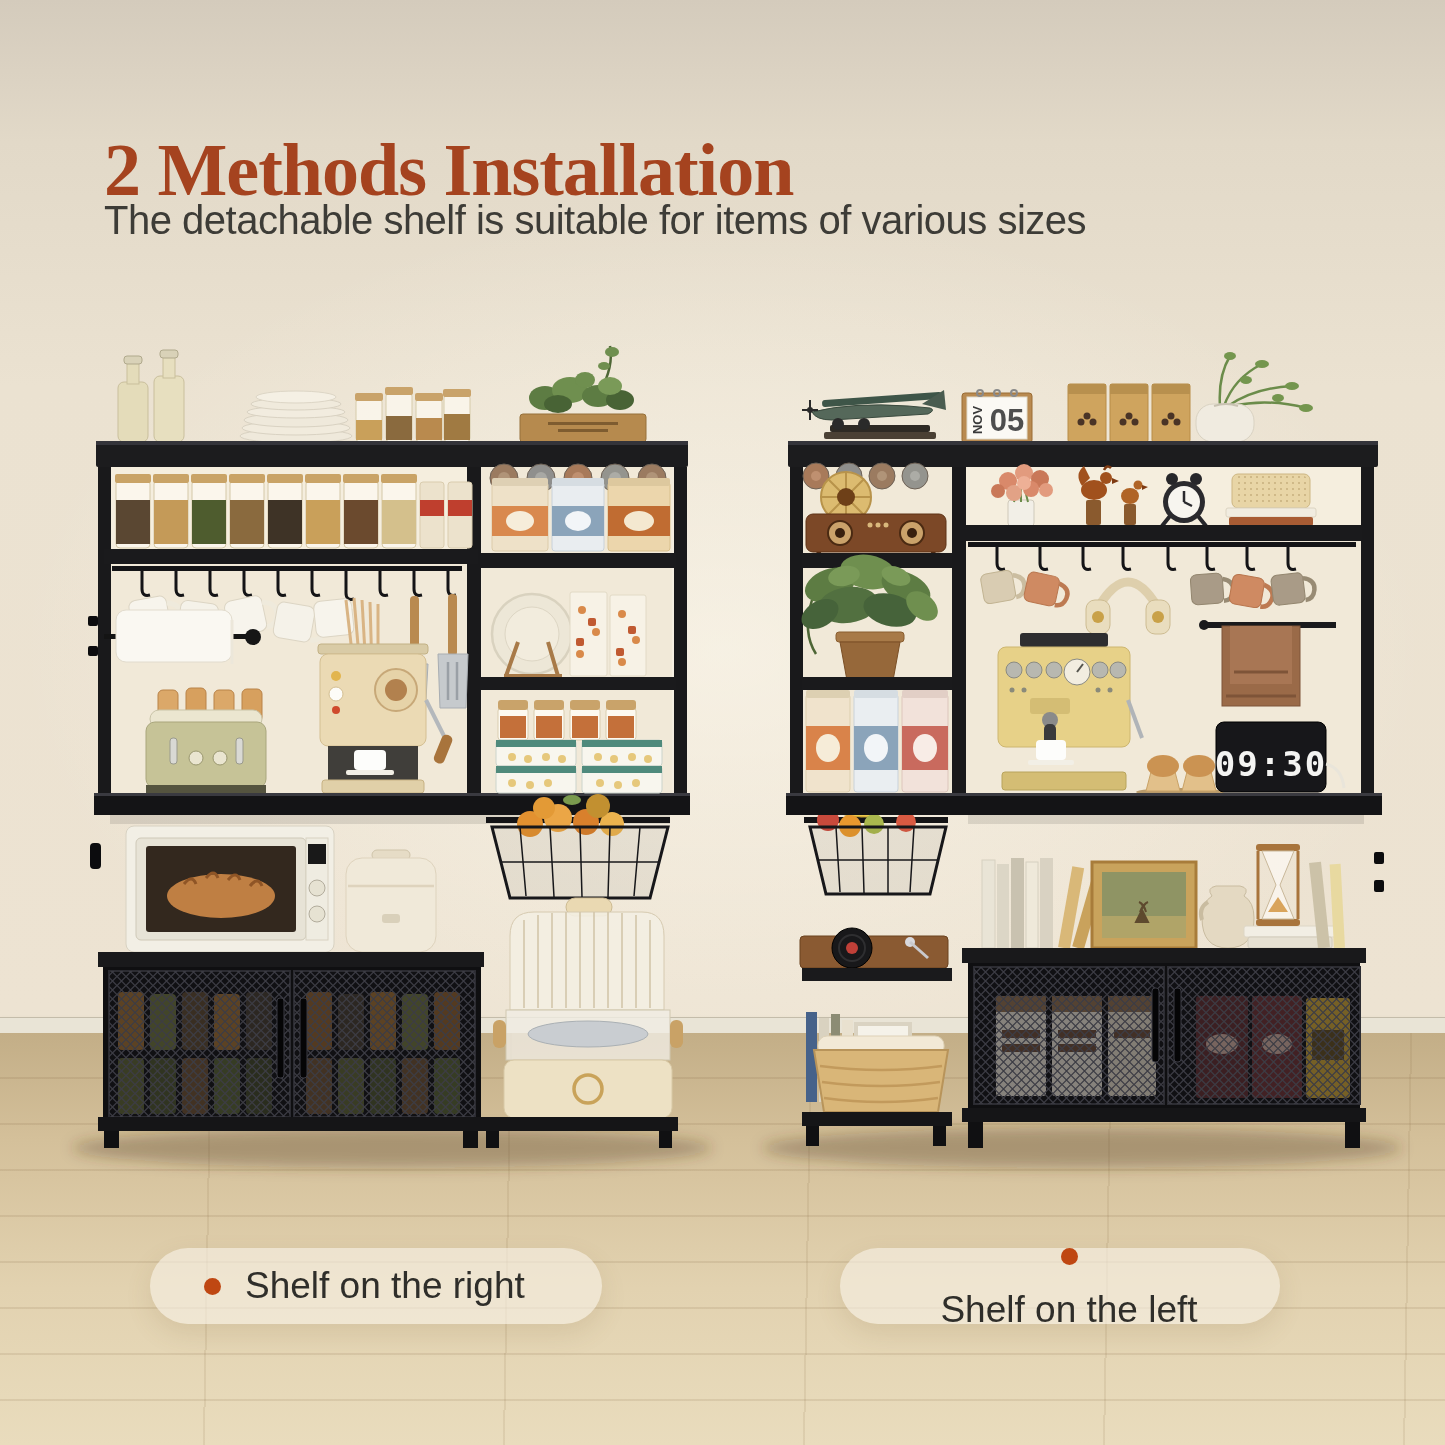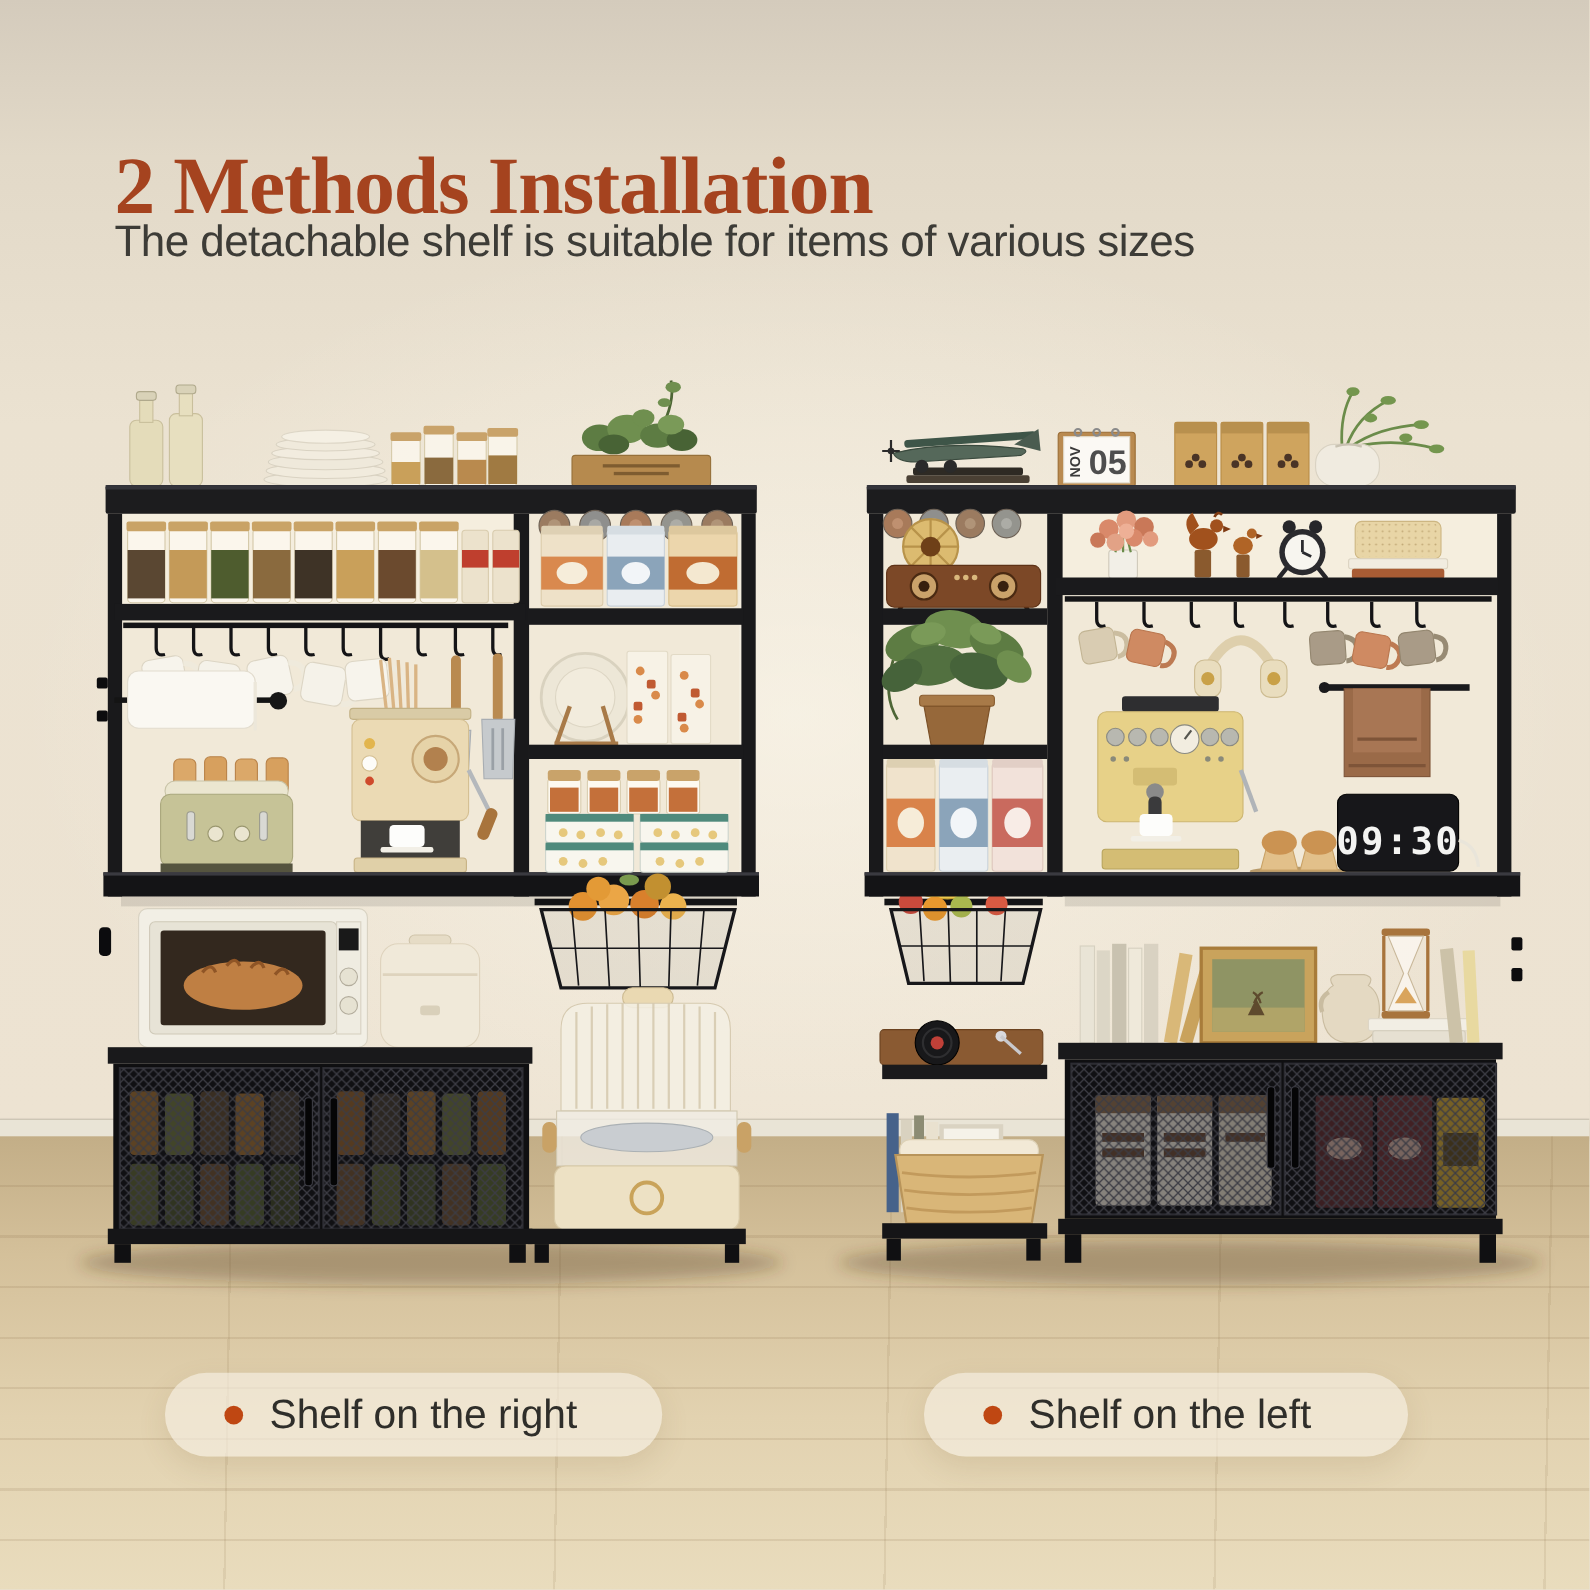--- a/index.html
+++ b/index.html
@@ -18,21 +18,21 @@
   .title{position:absolute;left:104px;top:88px;font-family:"Liberation Serif",serif;font-weight:700;
     font-size:74px;letter-spacing:-1px;color:#a5431f;white-space:nowrap;margin-top:40px;}
   .subtitle{position:absolute;left:104px;top:198px;font-size:40px;letter-spacing:-0.5px;color:#3d3c37;white-space:nowrap;text-align:center;}
   .scene{position:absolute;left:0;top:0;width:1445px;height:1445px;pointer-events:none;}
   .pill{position:absolute;top:1248px;height:76px;box-sizing:border-box;border-radius:40px;
     background:rgba(247,240,229,0.62);display:flex;align-items:center;gap:24px;padding:0 36px 0 54px;
     box-shadow:0 10px 26px rgba(130,100,60,0.14);}
   .pill .dot{width:17px;height:17px;border-radius:50%;background:#bf4712;flex:0 0 auto;}
   .pill .txt{font-size:37px;color:#2f2e2a;white-space:nowrap;}
   .pill-left{left:150px;width:452px;}
-  .pill-right{left:840px;width:440px;}
+  .pill-right{left:840px;width:440px;flex-direction:column;}
 </style>
 </head>
 <body>
 
 <div class="canvas">
   <div class="wall"></div>
   <div class="baseboard"></div>
   <div class="floor"></div>
 
   <div class="title">2 Methods Installation</div>

